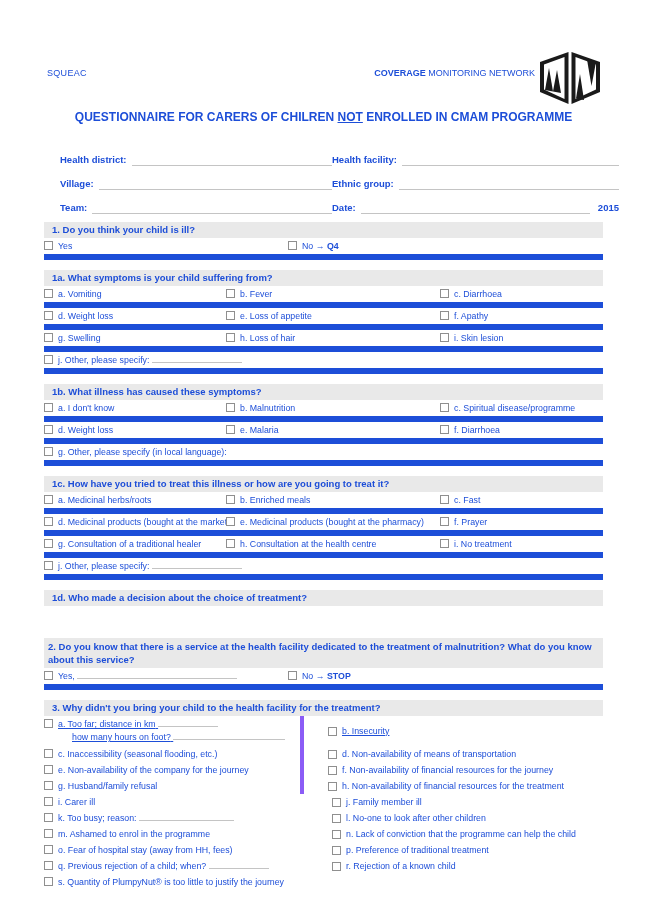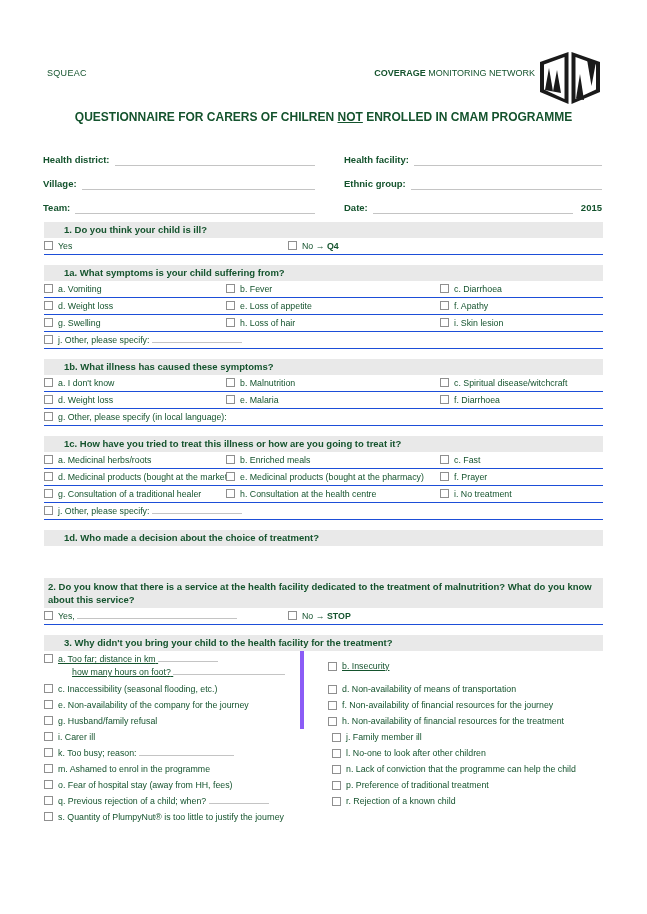--- a/index.html
+++ b/index.html
@@ -1,39 +1,39 @@
 <!DOCTYPE html>
 <html><head>
 <meta charset="utf-8">
 <style>
   html,body{margin:0;padding:0;background:#888;}
   .page{position:relative;width:647px;height:914px;background:#ffffff;margin:0 auto;
-        font-family:"Liberation Sans","DejaVu Sans",sans-serif;color:#14532d;overflow:hidden;}
+        font-family:"Liberation Sans","DejaVu Sans",sans-serif;color:#1d4ed8;overflow:hidden;}
   
   .squeac{position:absolute;left:47px;top:68px;font-size:9px;letter-spacing:.3px;}
   .network{position:absolute;right:112px;top:68px;font-size:9px;white-space:nowrap;}
   .network b{font-weight:bold;text-align:right;}
   .logo{position:absolute;left:538px;top:50px;width:64px;height:56px;}
   .title{position:absolute;left:0;top:110px;width:647px;text-align:center;
          font-size:12px;font-weight:bold;white-space:nowrap;}
   .title .u{text-decoration:underline;}
   
-  .meta{position:absolute;left:43px;top:142px;width:559px;display:grid;
-        grid-template-columns:272px 1fr;column-gap:29px;}
+  .meta{position:absolute;left:60px;top:142px;width:559px;display:grid;
+        grid-template-columns:272px 1fr;column-gap:0;}
   .mrow{display:flex;align-items:flex-end;height:24px;}
   .mlabel{font-size:9.5px;font-weight:bold;white-space:nowrap;padding-bottom:1px;}
   .fill{flex:1;border-bottom:1px solid #c4c4c4;height:11px;margin-left:5px;min-width:10px;}
   .year{font-size:9.5px;font-weight:bold;margin-left:8px;padding-bottom:1px;}
   
   .sections{position:absolute;left:44px;top:222px;width:559px;}
   .sec{margin-bottom:10px;}
   .band{background:#e9e9e9;font-size:9.5px;font-weight:bold;line-height:16px;
-        min-height:16px;padding:0 20px;}
+        min-height:16px;padding:0 8px;}
   .band.tall{line-height:13px;padding:2px 4px;}
-  .row{display:grid;border-bottom:1px solid #1d4ed8;height:16px;line-height:15px;
+  .row{display:grid;border-bottom:6px solid #1d4ed8;height:16px;line-height:15px;
        font-size:8.8px;align-items:center;}
   .cols3{grid-template-columns:182px 214px 1fr;}
   .cols2{grid-template-columns:244px 1fr;}
   .cell{white-space:nowrap;overflow:hidden;}
   .cb{display:inline-block;width:7px;height:7px;border:1px solid #8f8f8f;background:#fff;
       margin-right:5px;vertical-align:-1px;}
   .uline{display:inline-block;border-bottom:1px solid #c4c4c4;height:8px;vertical-align:baseline;}
   .goto{font-weight:bold;}
   .answer-space{height:22px;}
   
@@ -125,21 +125,21 @@
       <div class="row">
         <span class="cell"><span class="cb"></span><span>j. Other, please specify:</span> <span class="uline" style="width:90px"></span></span>
       </div>
     </div>
 
     <div class="sec">
       <div class="band">1b. What illness has caused these symptoms?</div>
       <div class="row cols3">
         <span class="cell"><span class="cb"></span><span>a. I don't know</span></span>
         <span class="cell"><span class="cb"></span><span>b. Malnutrition</span></span>
-        <span class="cell"><span class="cb"></span><span>c. Spiritual disease/witchcraft</span></span>
+        <span class="cell"><span class="cb"></span><span>c. Spiritual disease/programme</span></span>
       </div>
       <div class="row cols3">
         <span class="cell"><span class="cb"></span><span>d. Weight loss</span></span>
         <span class="cell"><span class="cb"></span><span>e. Malaria</span></span>
         <span class="cell"><span class="cb"></span><span>f. Diarrhoea</span></span>
       </div>
       <div class="row">
         <span class="cell"><span class="cb"></span><span>g. Other, please specify (in local language):</span></span>
       </div>
     </div>

